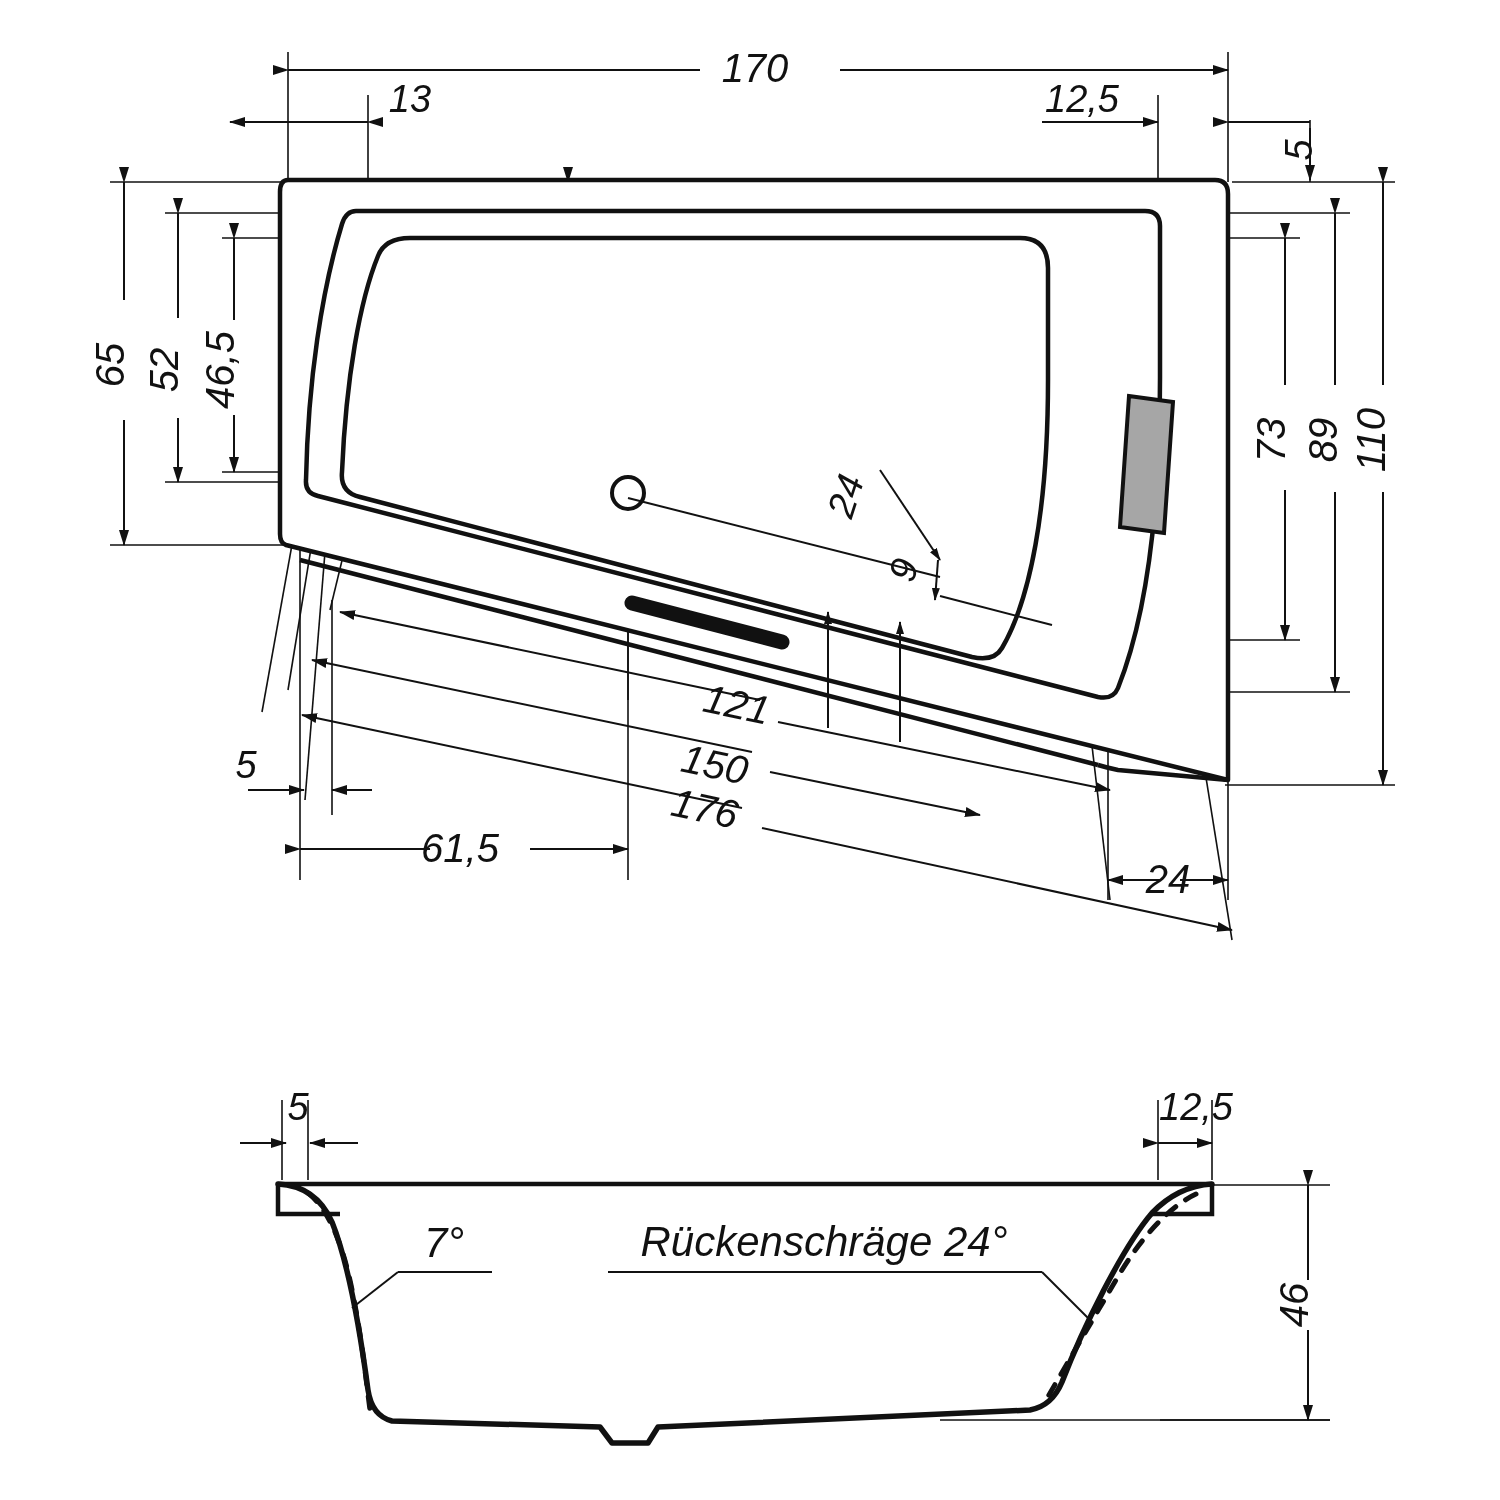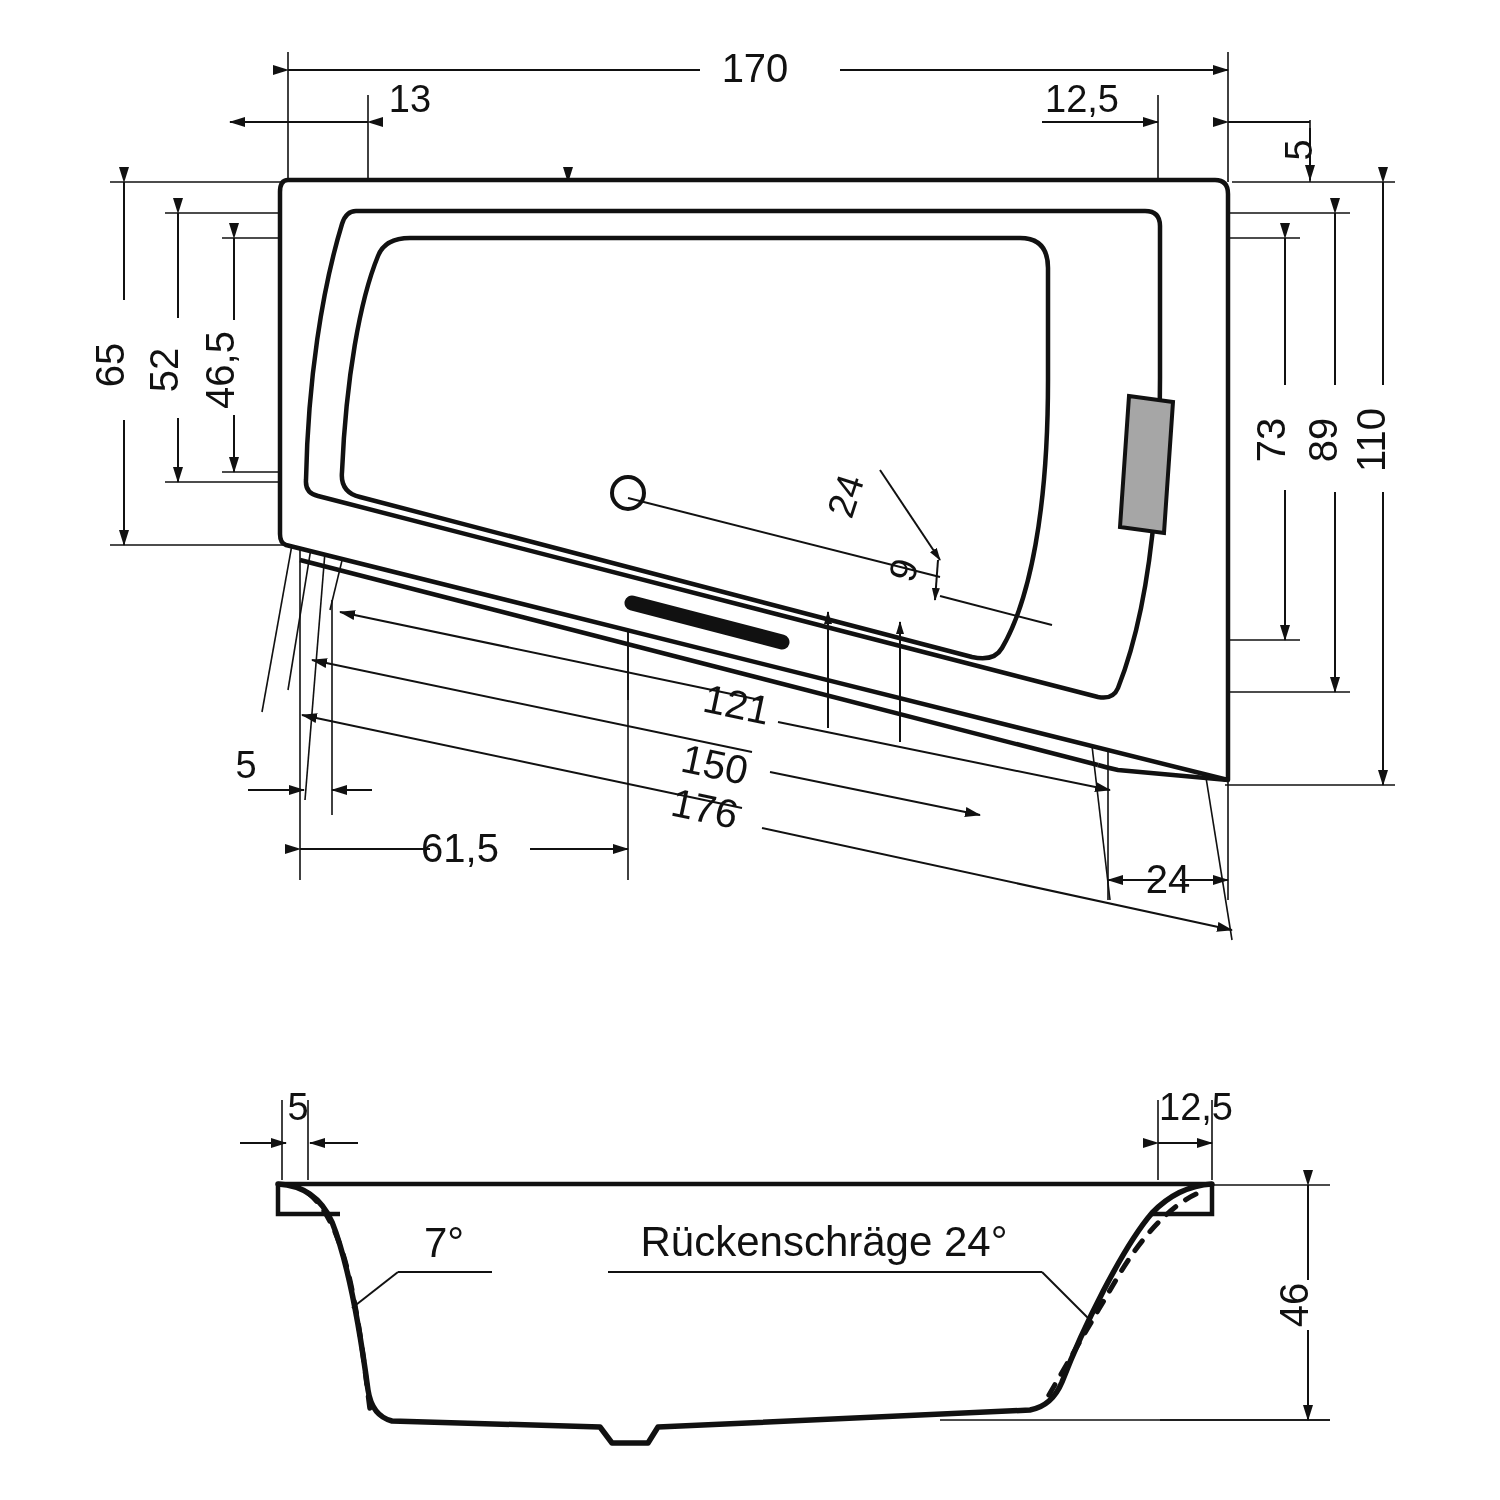--- a/index.html
+++ b/index.html
@@ -1,20 +1,20 @@
 <!DOCTYPE html>
 <html><head>
 <meta charset="utf-8">
 <style>
   html,body{margin:0;padding:0;background:#ffffff;}
   body{
     width:1500px;height:1500px;position:relative;overflow:hidden;
     font-family:"Liberation Sans",sans-serif;
   }
-  #sheet{position:absolute;left:0;top:0;width:1500px;height:1500px;}
+  #sheet{position:absolute;left:0;top:0;width:1500px;height:1500px;font-style:italic;}
   svg{display:block;}
   .dimtxt{
     font-family:"Liberation Sans",sans-serif;
     font-size:38px;
     fill:#111111;
     letter-spacing:0px;
   }
   .dimtxt-big{
     font-family:"Liberation Sans",sans-serif;
     font-size:40px;

